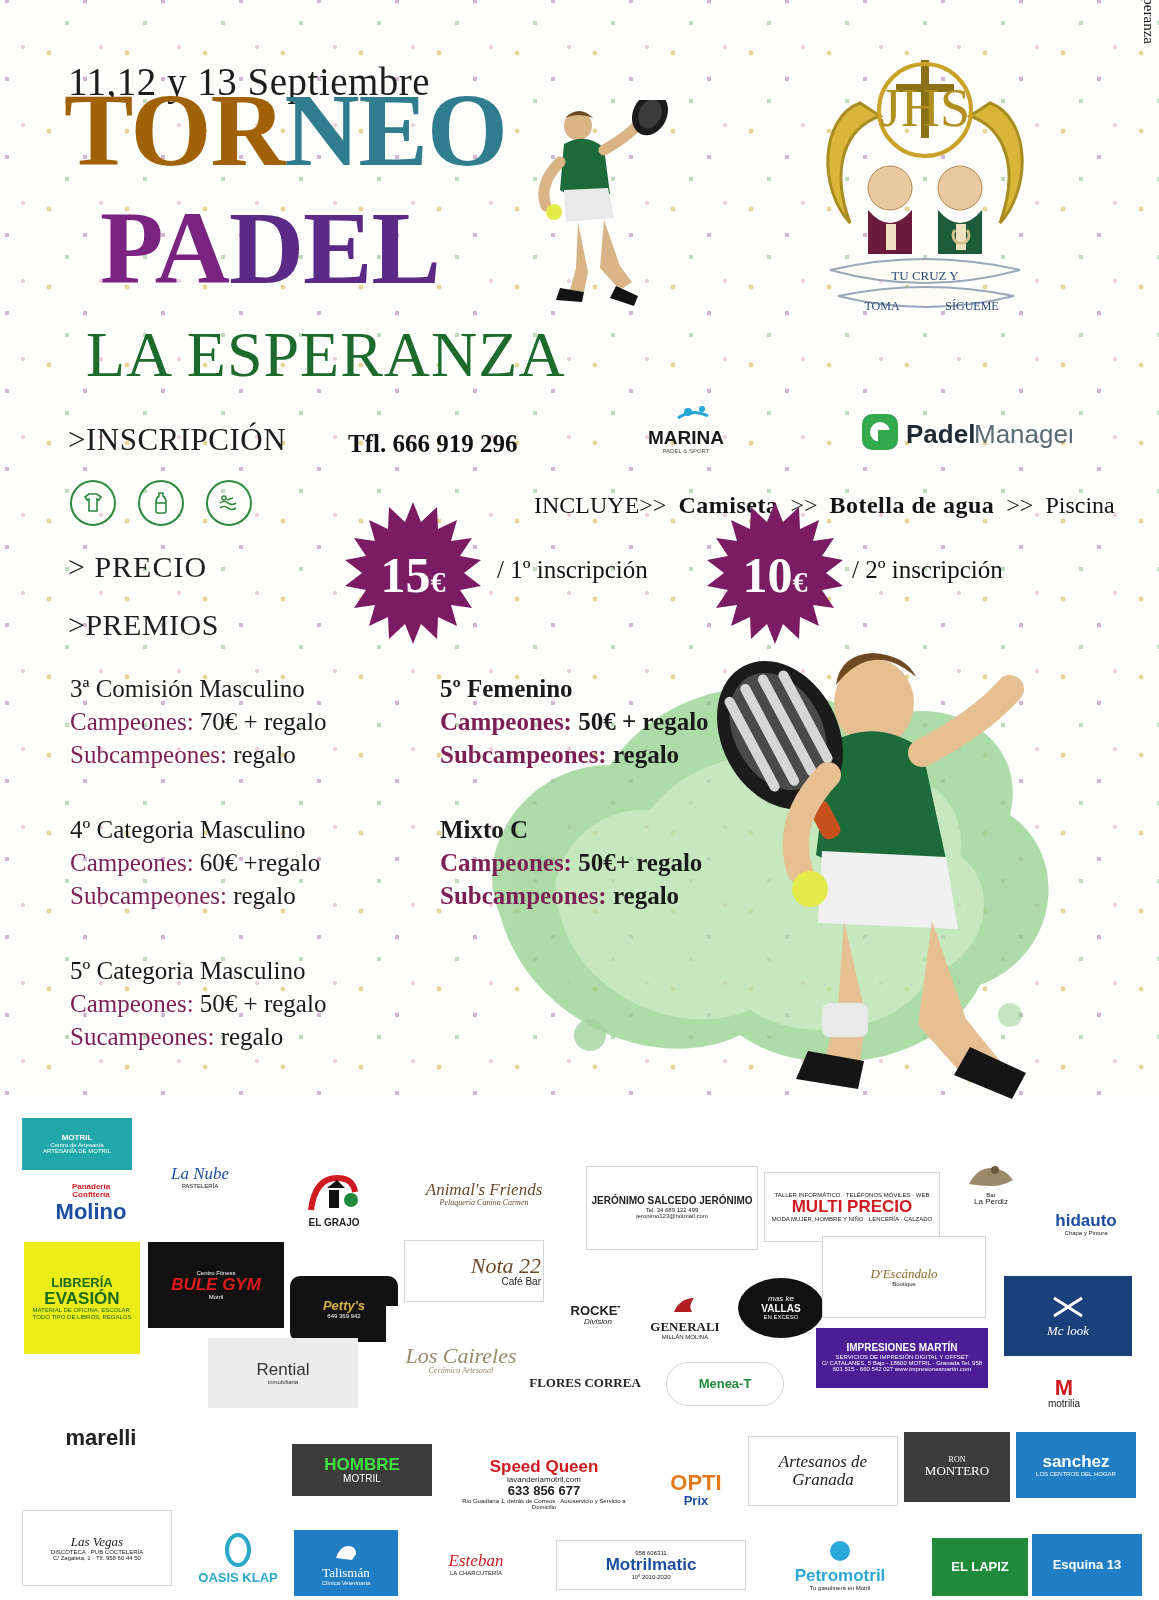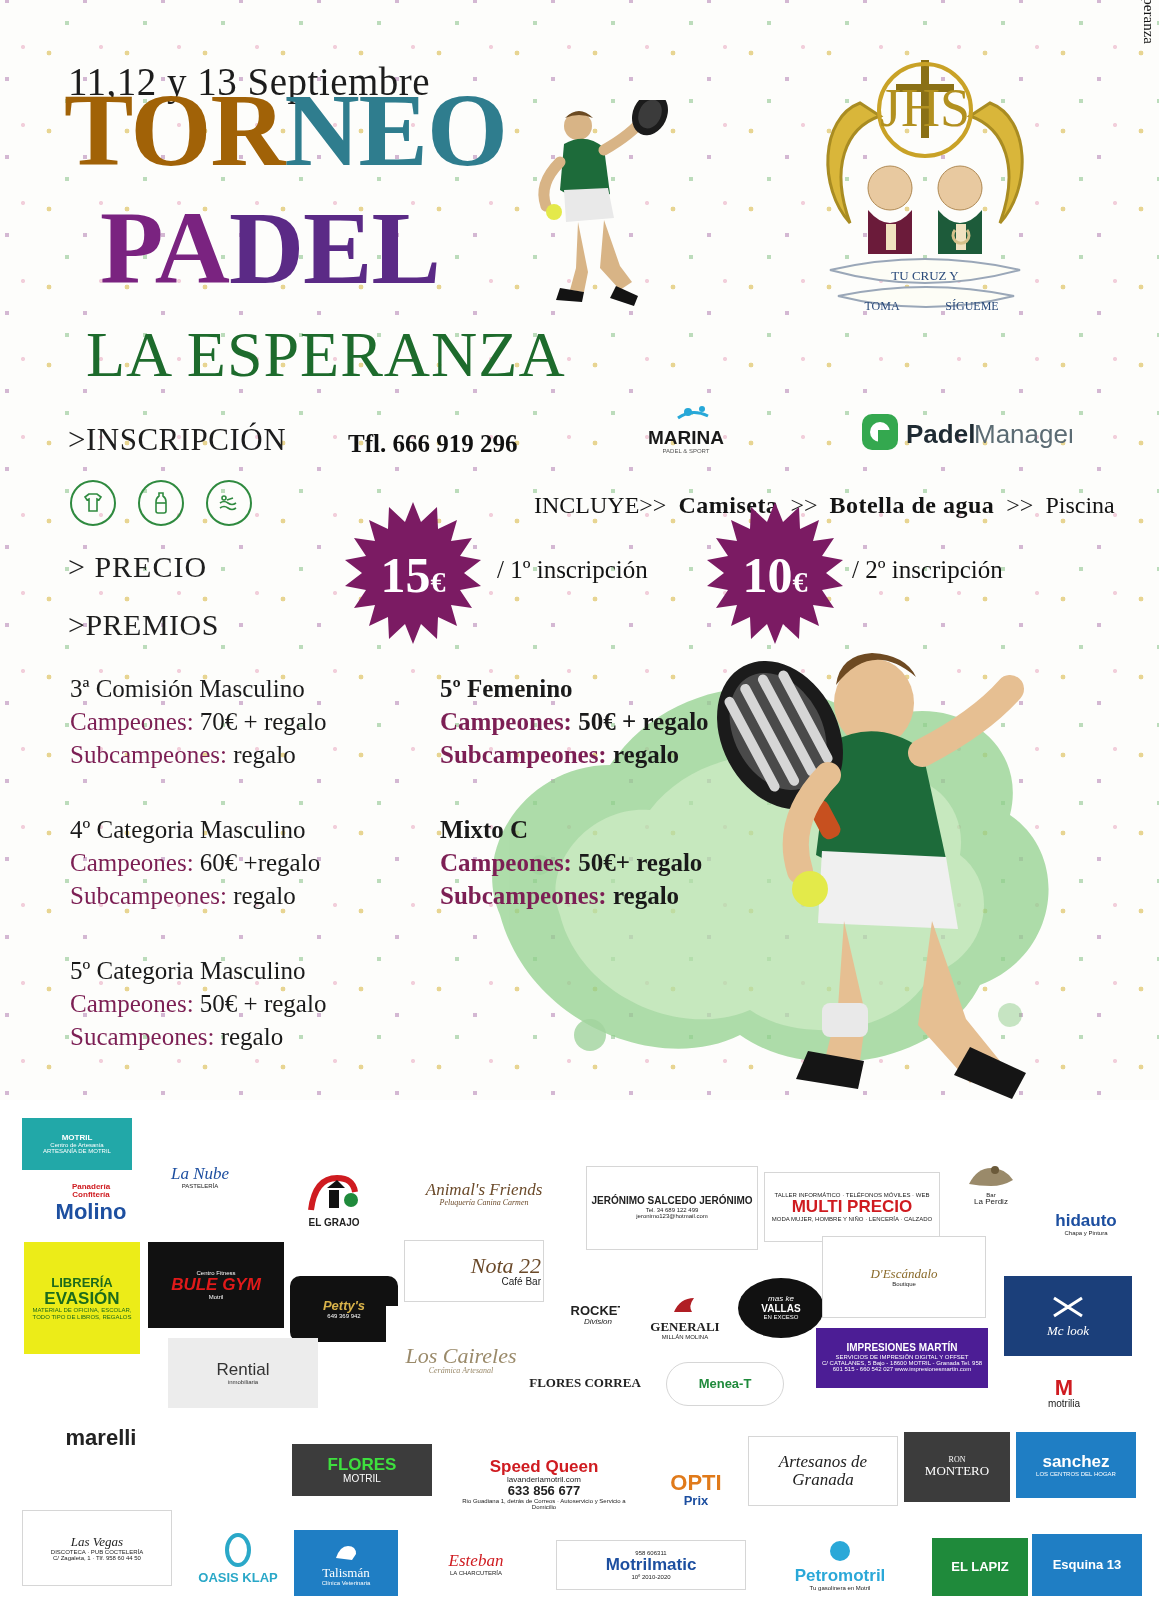--- a/index.html
+++ b/index.html
@@ -182,21 +182,21 @@
   .sp-inner { width: 100%; padding: 2px; }
 
   
   .bd { border: 1px solid #d6d6d6; }
   .teal { background: #22a8a8; color: #fff; }
   .ylw { background: #ecec18; color: #1c6b1c; }
   .blk { background: #111; color: #fff; }
   .red { background: #4c1d95; color: #fff; }
   .grn { background: #1f8a3b; color: #fff; }
   .dgry { background: #3c3c3c; color: #fff; }
-  .lgry { background: #ececec; color: #333; }
+  .lgry { background: #ececec; color: #333; margin-left: 40px; }
   .navy { background: #1b3f7a; color: #fff; }
   .blu  { background: #1f7ec4; color: #fff; }
   .wht  { background: #fff; color: #222; }
   .bl   { color: #1d4fa0; }
   .brown{ color: #6b4a2a; }
   .grnT { color: #1f8a3b; }
   .redT { color: #cf1b20; }
   .b { font-weight: bold; }
   .i { font-style: italic; }
   .ser { font-family: "Liberation Serif", serif; }
@@ -615,21 +615,21 @@
     <div class="sp-inner">
       <svg width="28" height="22" viewBox="0 0 28 22">
           <path d="M4 18 q4 -12 12 -12 q8 0 8 8 l-4 6z" fill="#fff"></path>
         </svg>
       <div class="m ser">Talismán</div>
       <div class="tiny">Clínica Veterinaria</div>
     </div>
   </div>
   <div class="sp dgry" style="left:292px; top:334px; width:140px; height:52px;">
     <div class="sp-inner">
-        <div class="l b" style="color:#3ee03e">FLORES</div>
+        <div class="l b" style="color:#3ee03e">HOMBRE</div>
         <div class="s">MOTRIL</div>
       </div>
   </div>
   <div class="sp wht" style="left:452px; top:332px; width:184px; height:84px;">
     <div class="sp-inner">
         <div class="l b redT">Speed Queen</div>
         <div class="xs">lavanderiamotril.com</div>
         <div class="m b">633 856 677</div>
         <div class="tiny">Rio Guadiana 1, detrás de Correos · Autoservicio y Servicio a Domicilio</div>
       </div>

